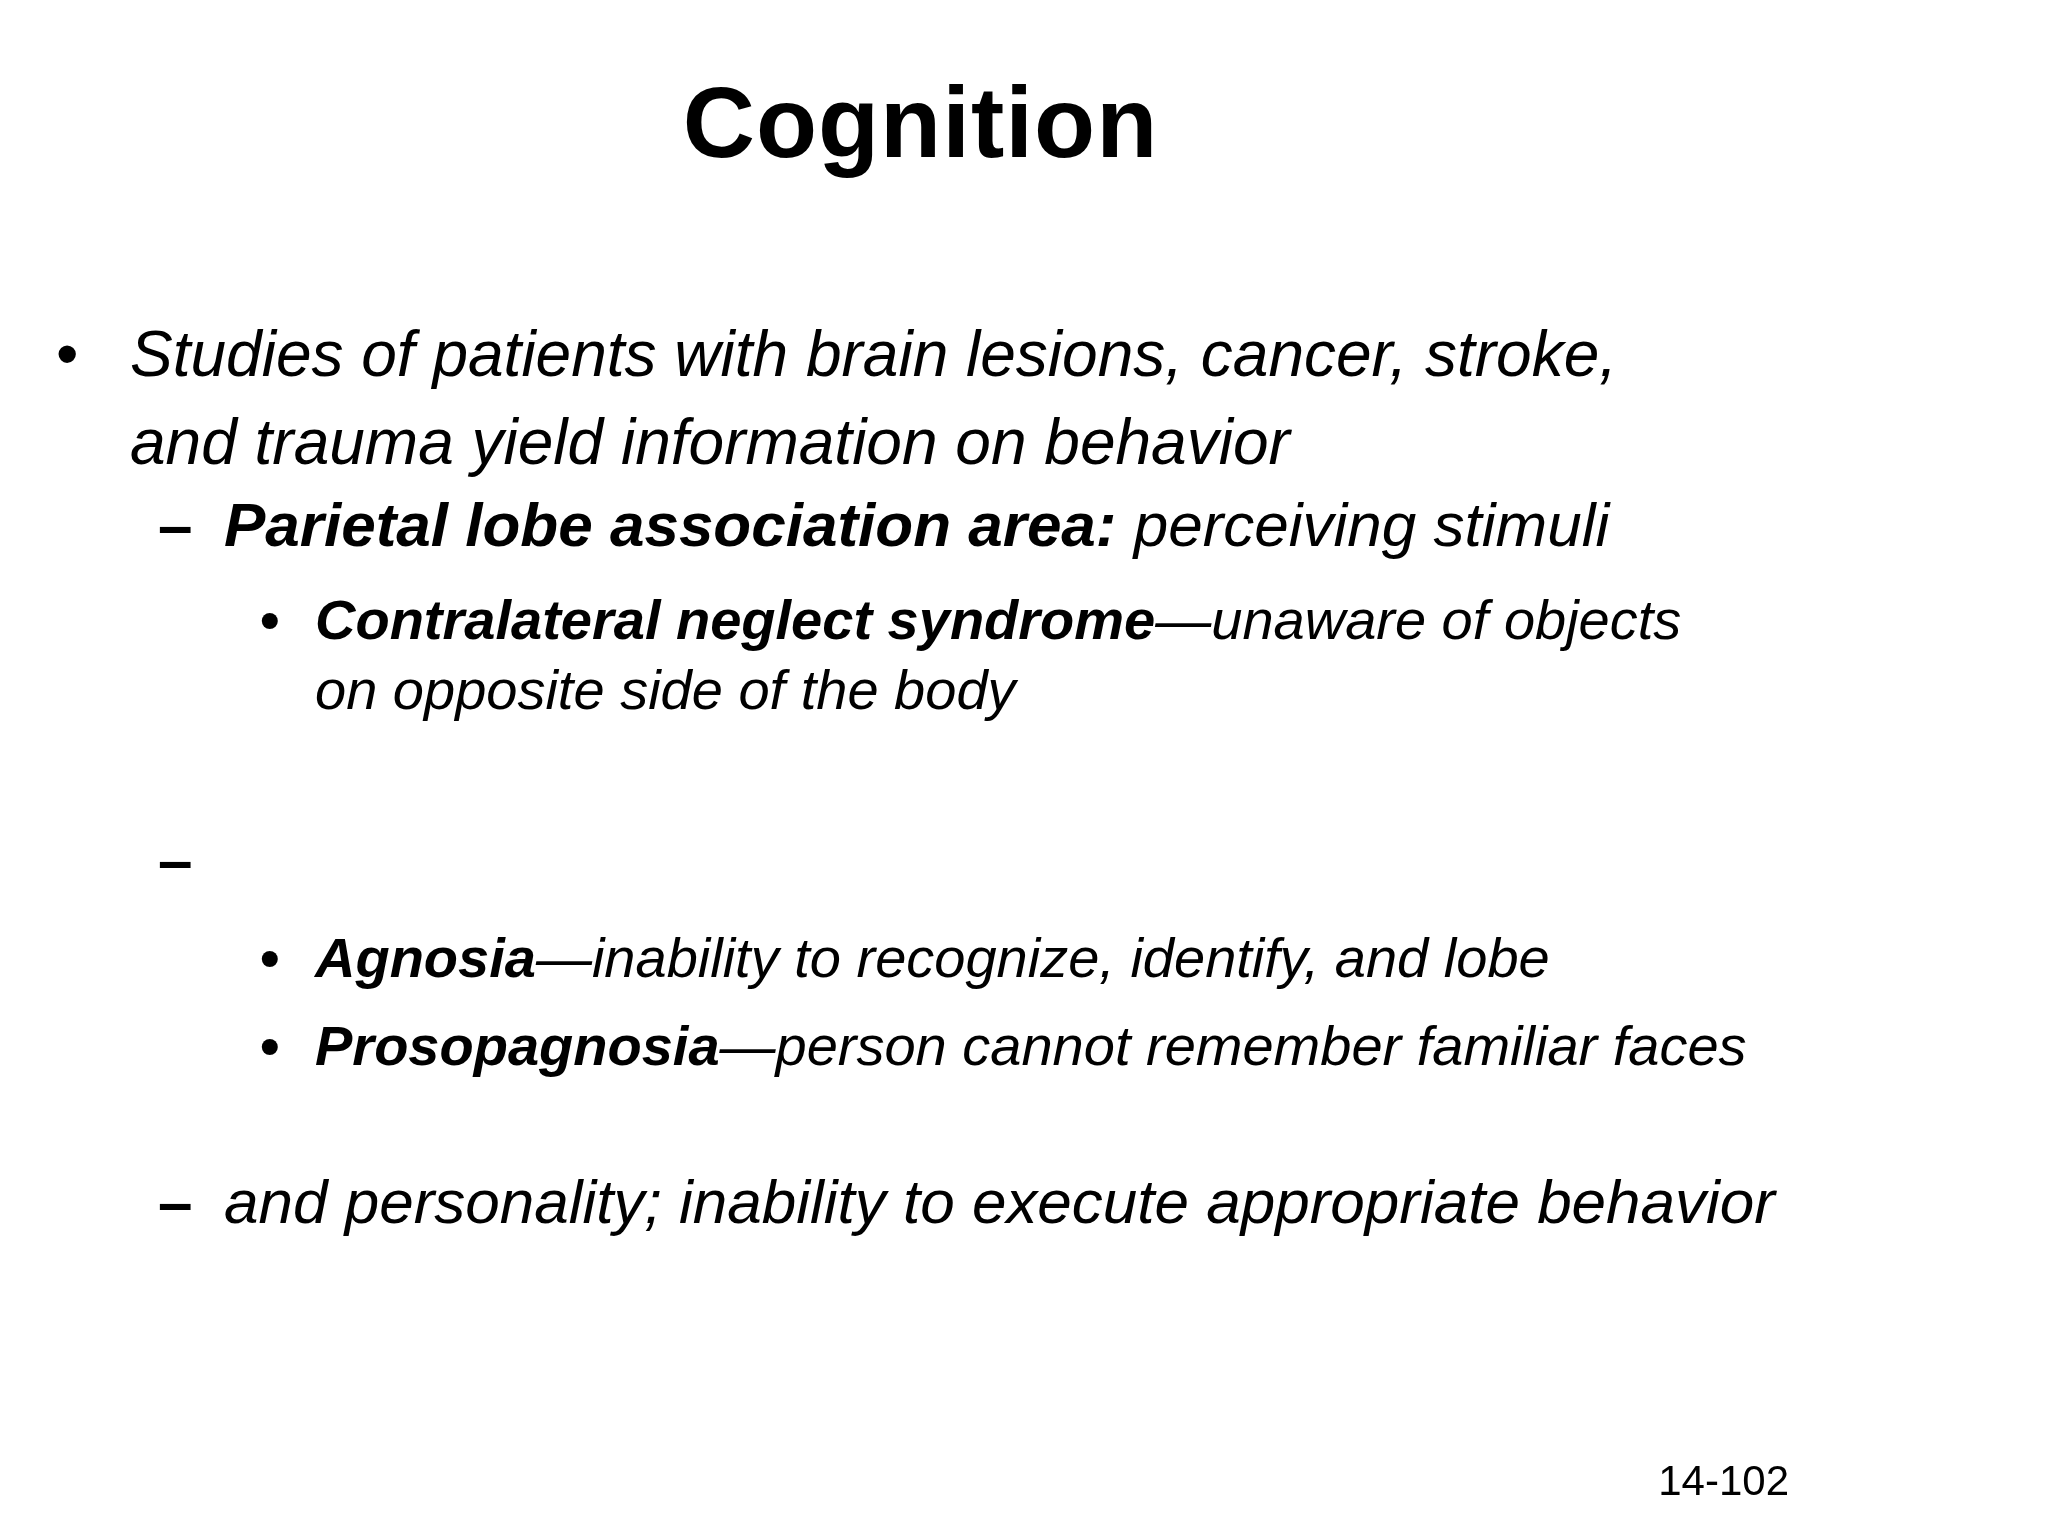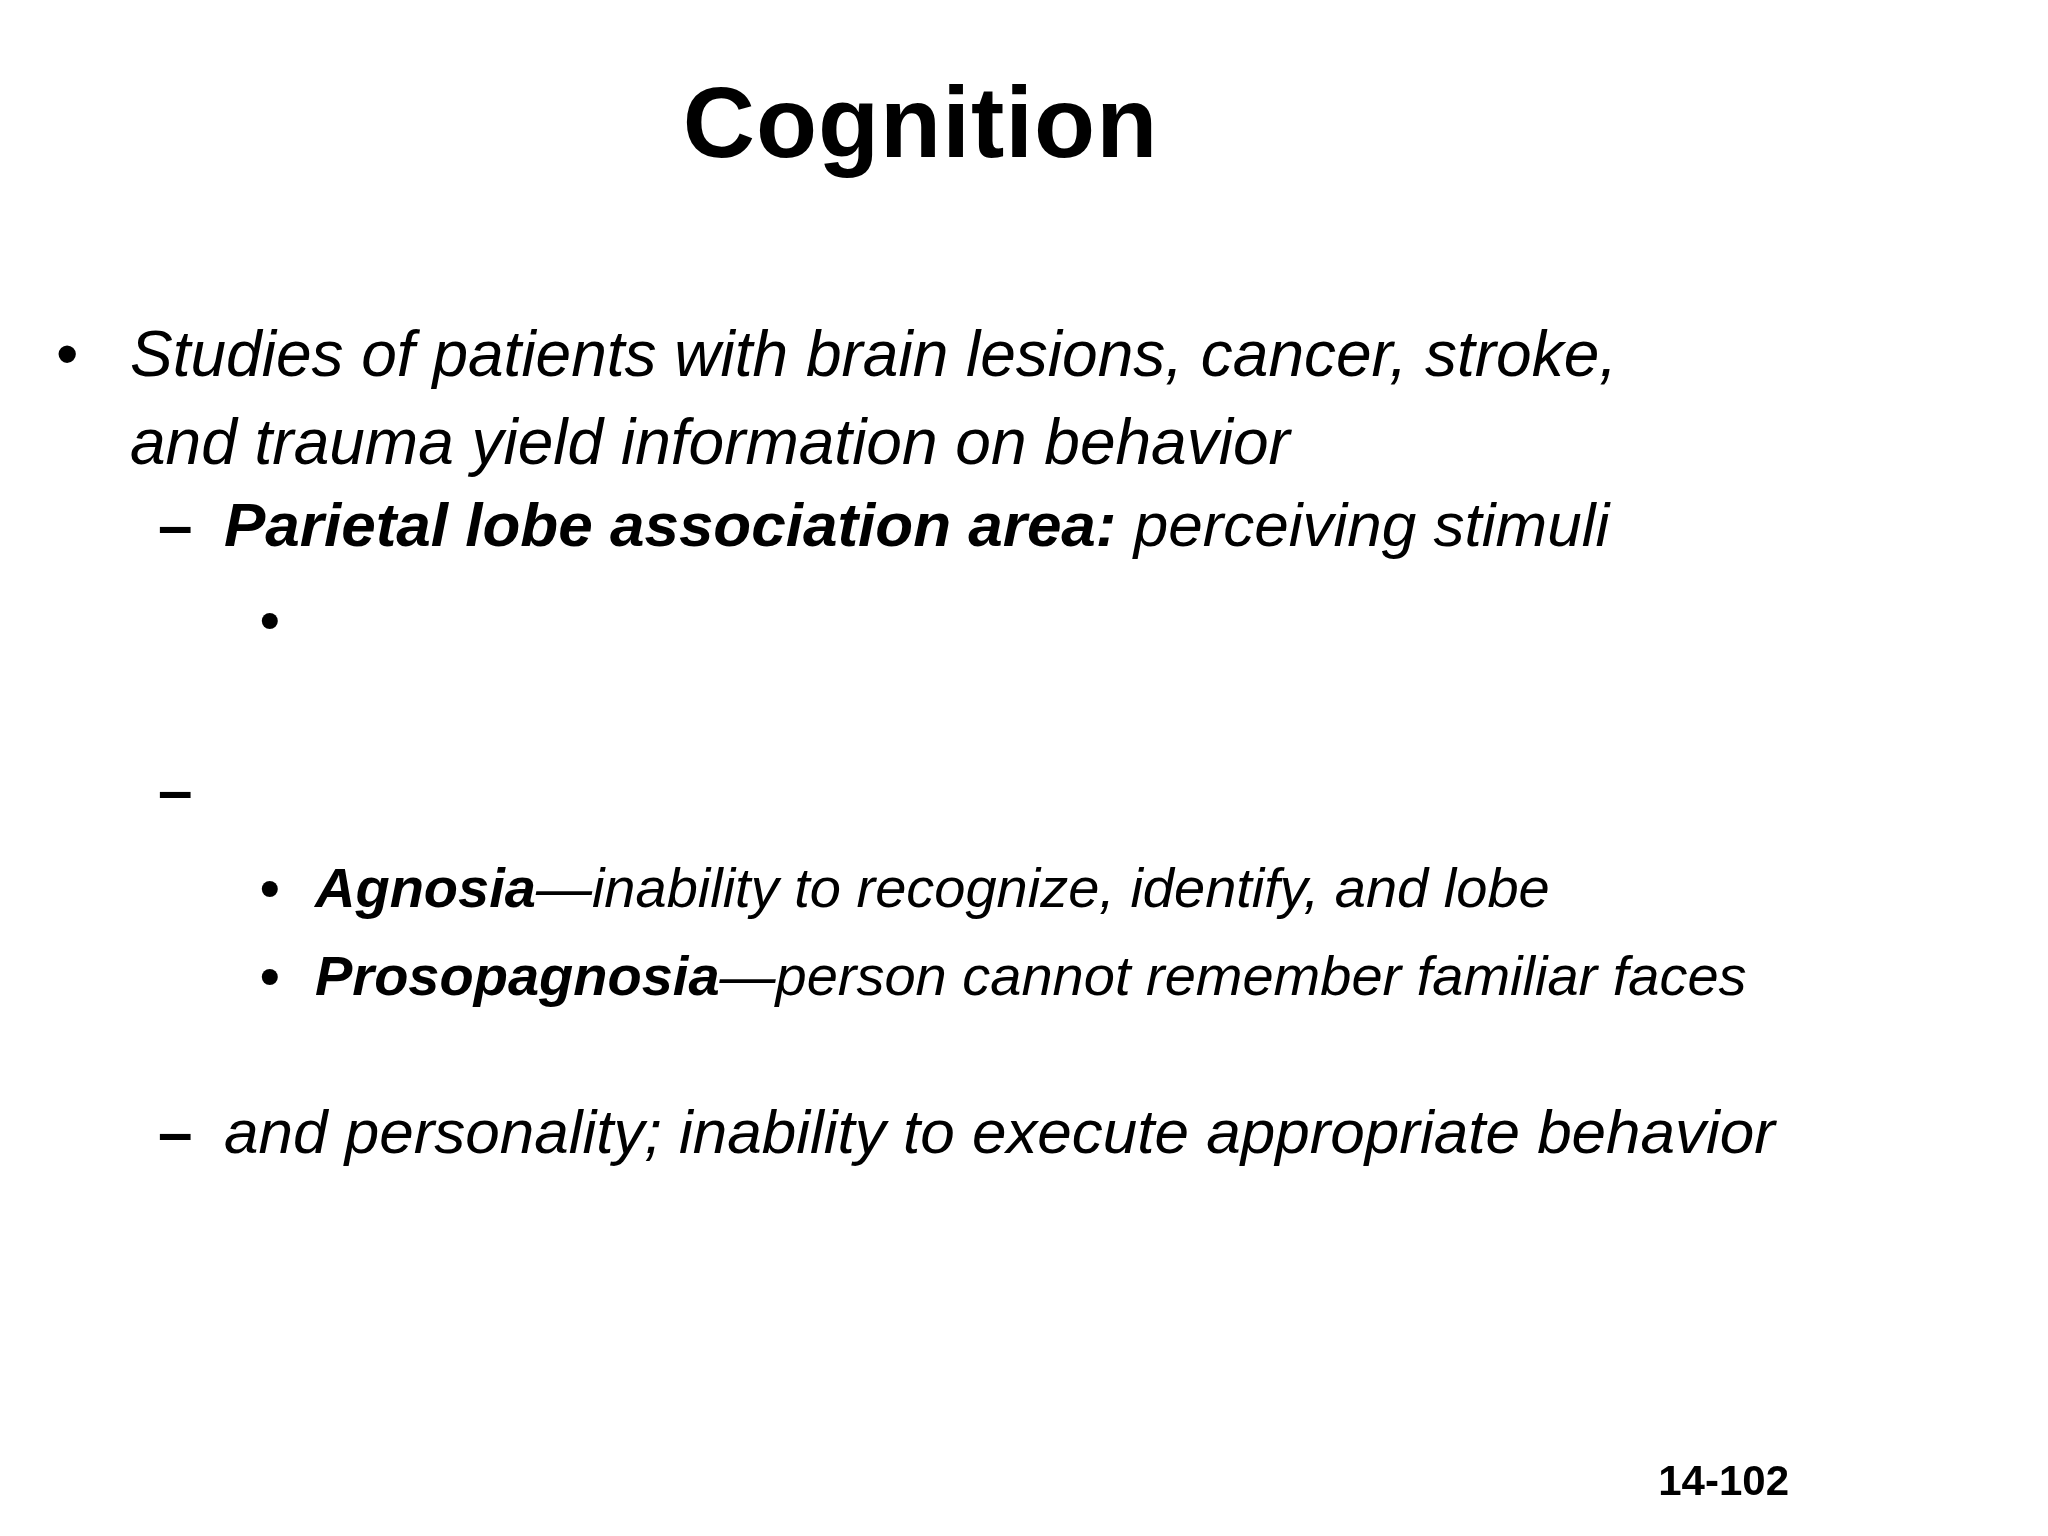--- a/index.html
+++ b/index.html
@@ -43,21 +43,21 @@
   .b-temporal      { margin-top: 100px; }
   .b-agnosia       { margin-top: 28px; }
   .b-prosopagnosia { margin-top: 18px; }
   .b-frontal       { margin-top: 86px; }
 
   .page-number {
     position: absolute;
     right: 52px;
     bottom: 31px;
     font-size: 42px;
-    font-weight: bold;
+    font-weight: normal;
   }
 </style>
 </head>
 <body>
 
 <div class="slide">
 
   <h1 class="title">Cognition</h1>
 
   <div class="content">
@@ -72,20 +72,24 @@
 
     <div class="row l2 b-parietal">
       <span class="marker">–</span>
       <div class="text">
         <div class="line"><span class="bold">Parietal lobe association area:</span><span> perceiving stimuli</span></div>
       </div>
     </div>
 
     <div class="row l3 b-contralateral">
       <span class="marker">•</span>
+      <div class="text">
+        <div class="line"><span class="bold">Contralateral neglect syndrome</span><span>—unaware of objects</span></div>
+        <div class="line"><span>on opposite side of the body</span></div>
+      </div>
     </div>
 
     <div class="row l2 b-temporal">
       <span class="marker">–</span>
     </div>
 
     <div class="row l3 b-agnosia">
       <span class="marker">•</span>
       <div class="text">
         <div class="line"><span class="bold">Agnosia</span><span>—inability to recognize, identify, and lobe</span></div>

